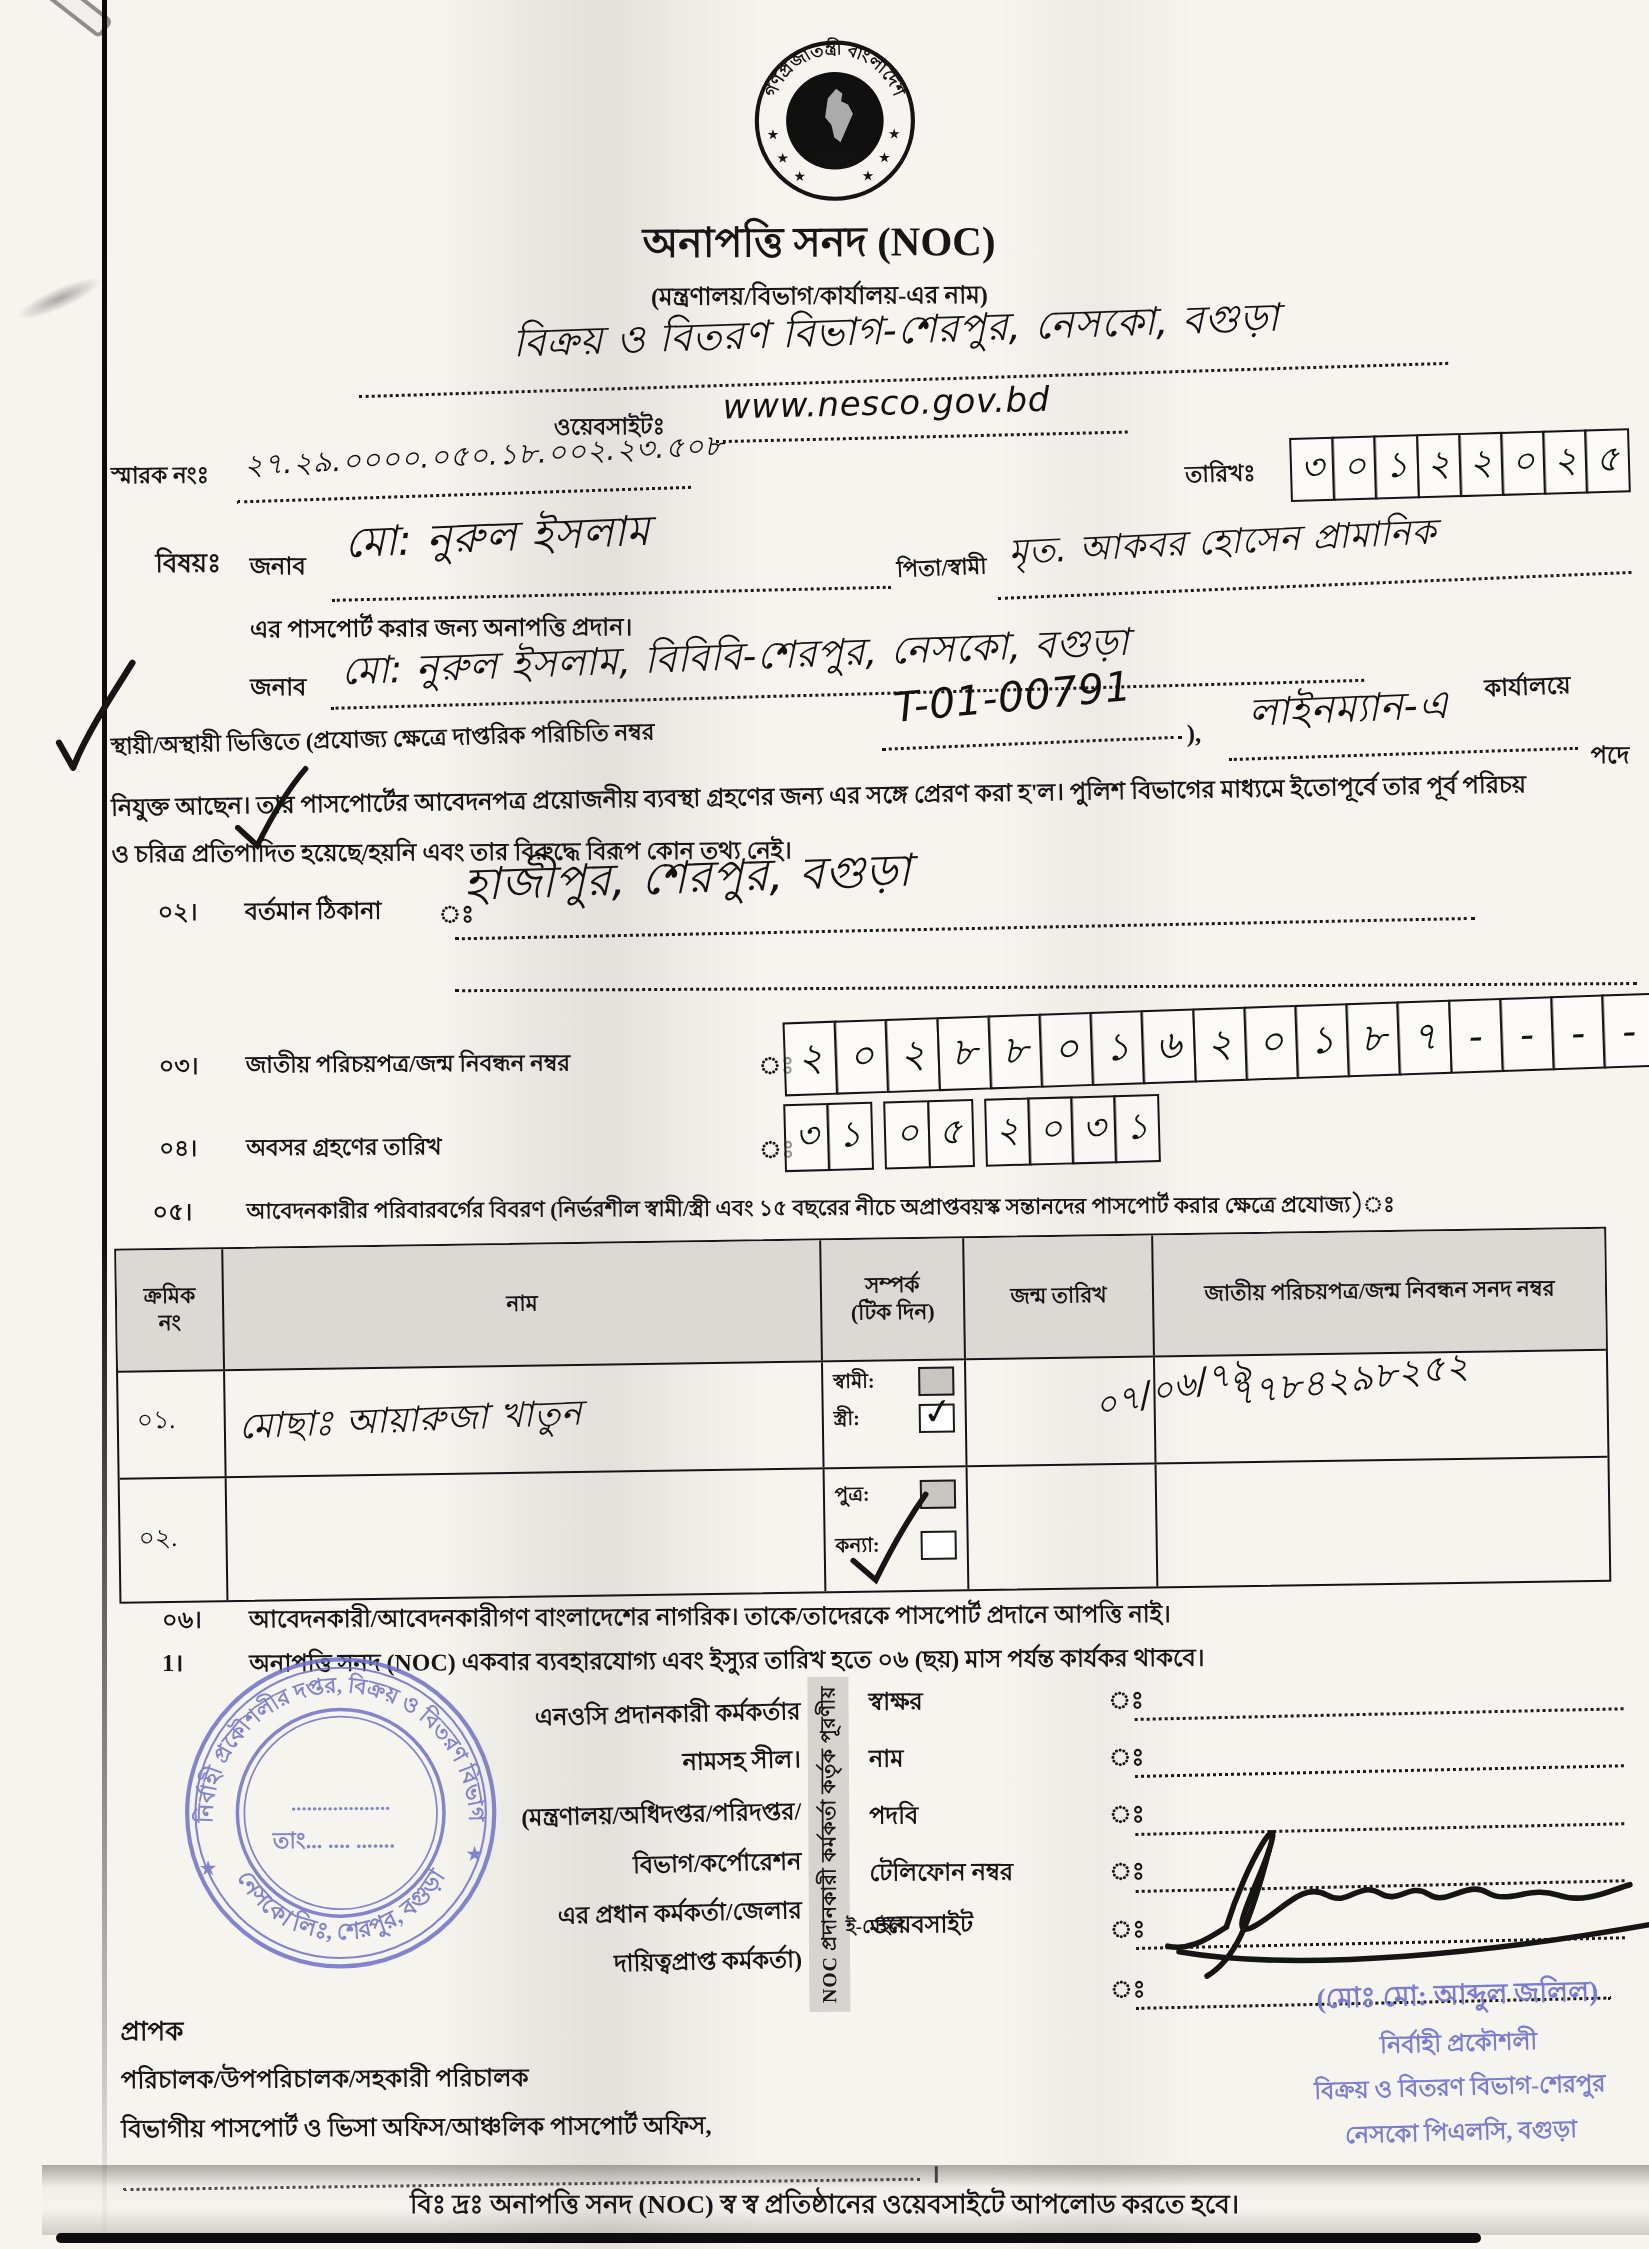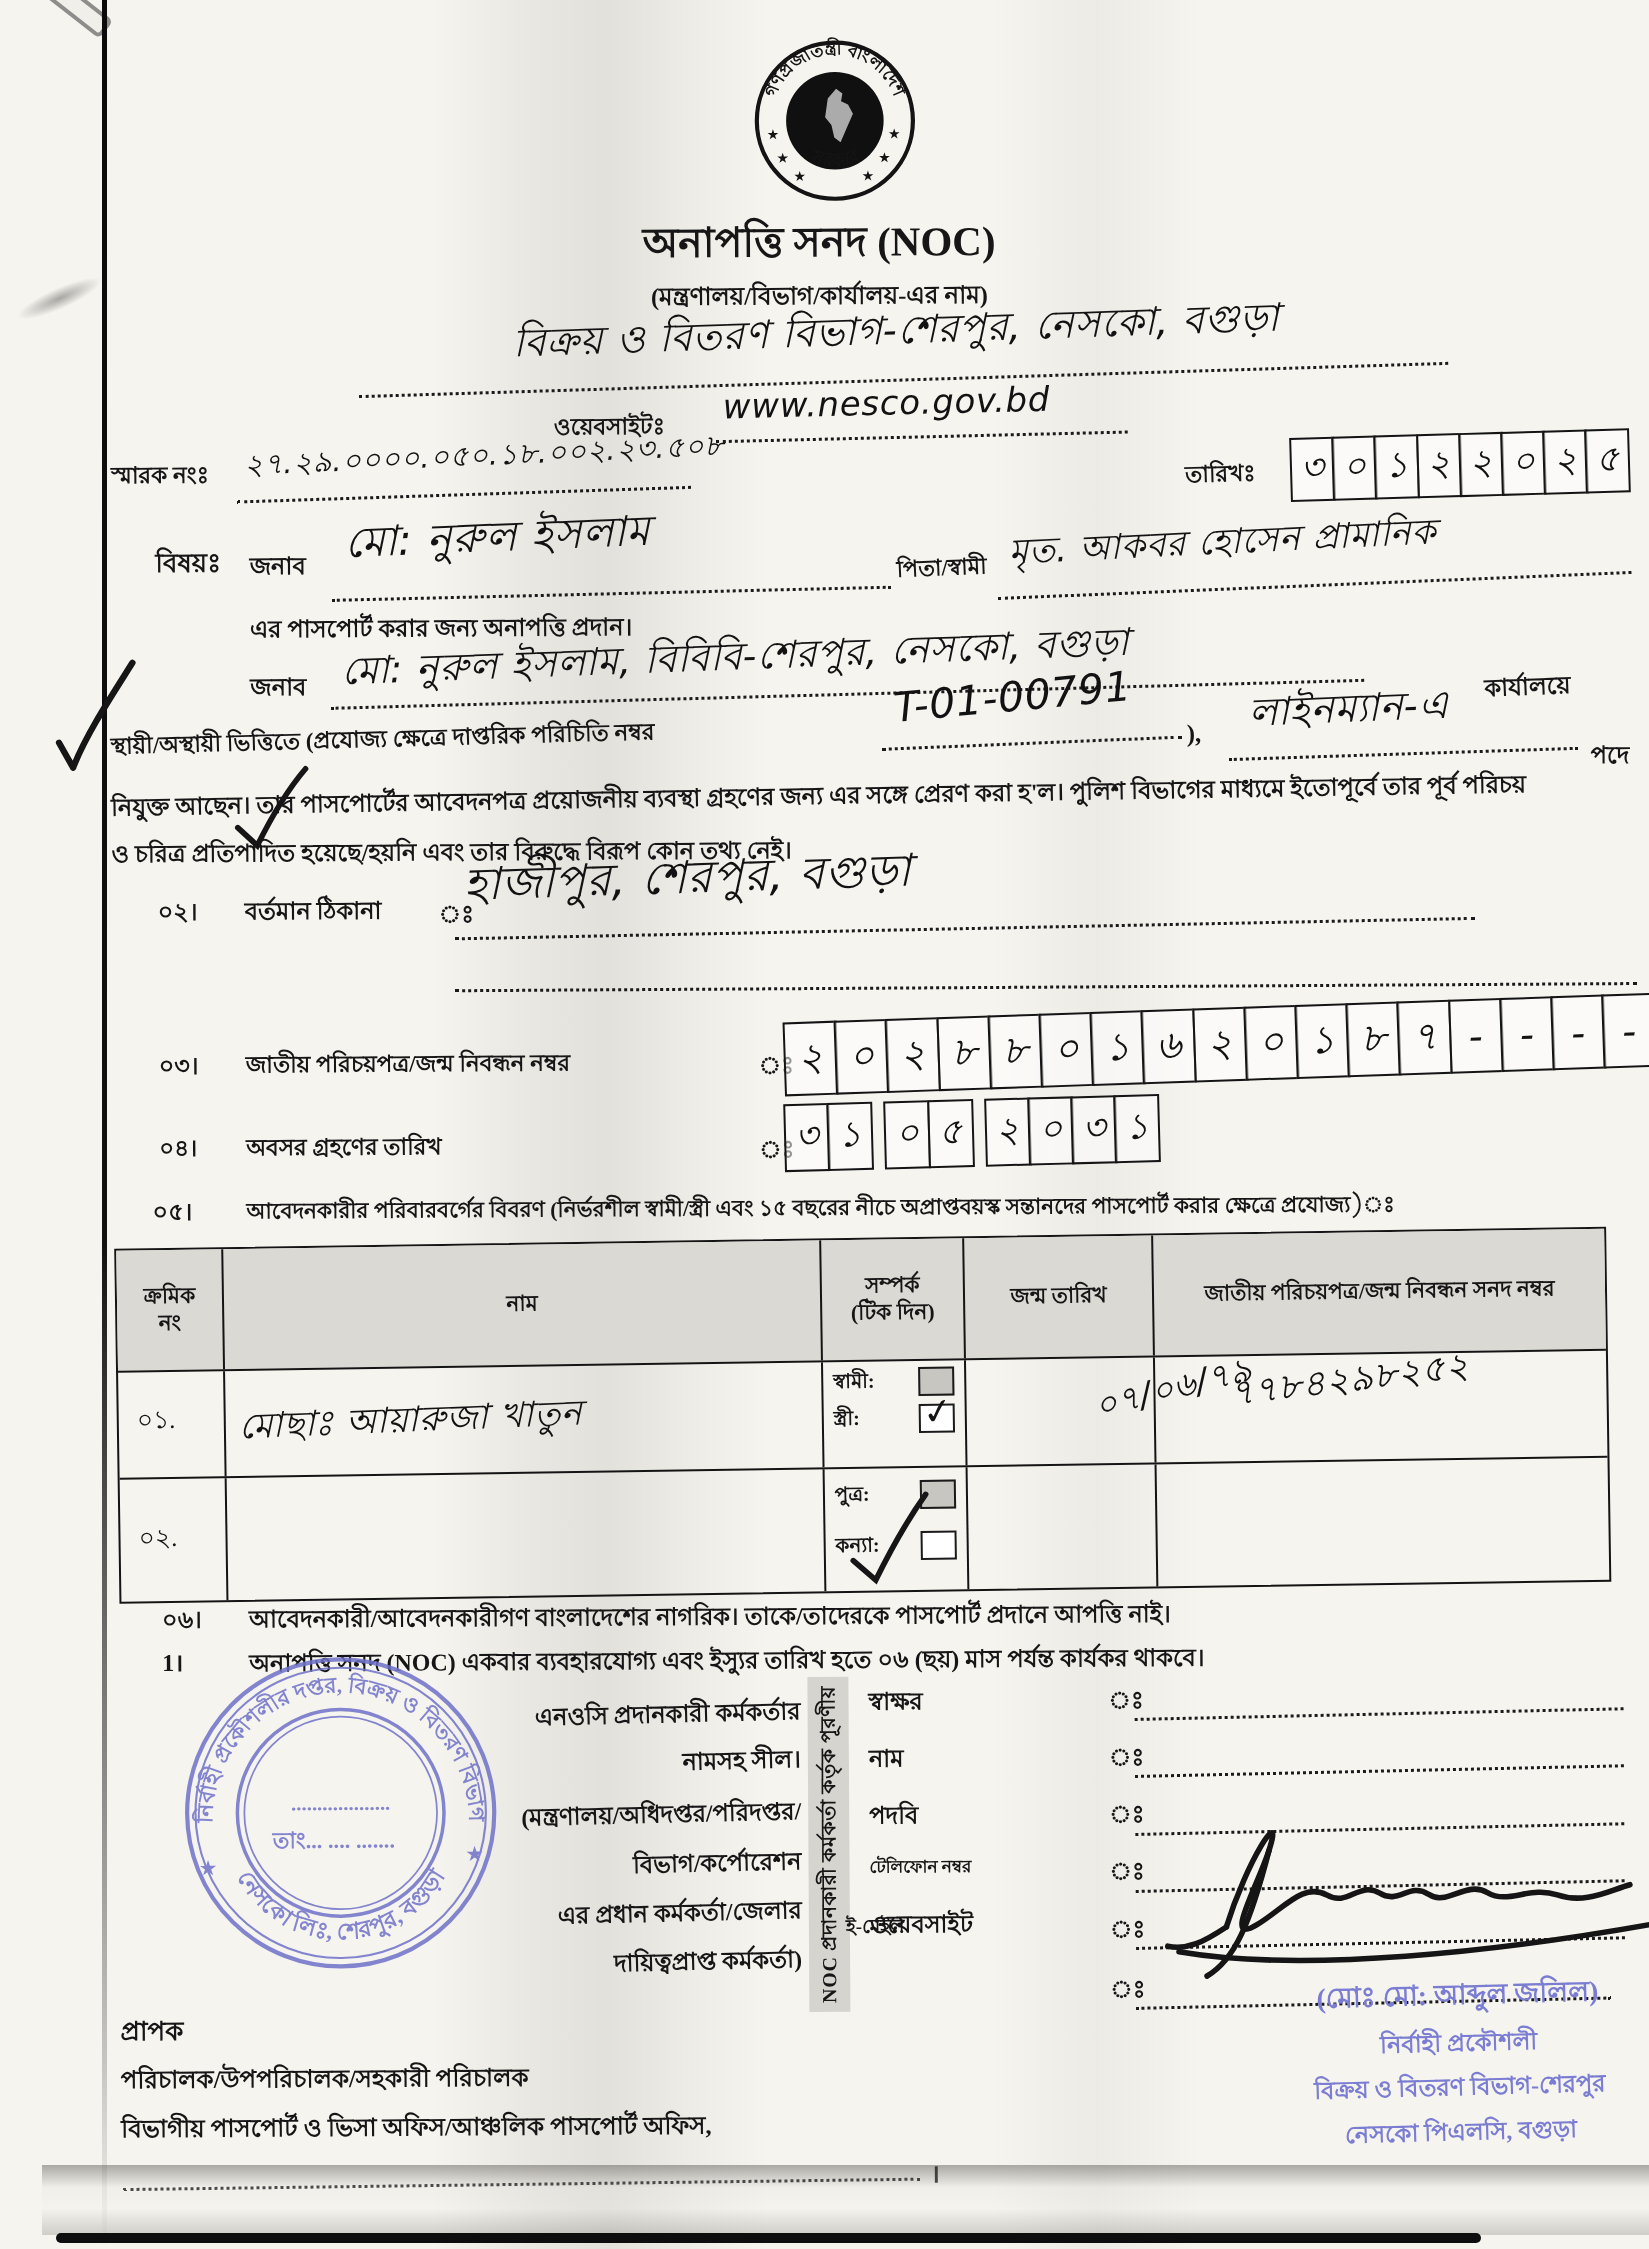--- a/index.html
+++ b/index.html
@@ -281,21 +281,21 @@
     <div class="abs dotted" style="left:1131px;top:1716px;width:489px;transform:rotate(-0.9deg);"></div>
 
     <div class="abs printed b6" style="left:865px;top:1740px;font-size:24px;">নাম</div>
     <div class="abs printed b6" style="left:1105px;top:1740px;font-size:24px;">ঃ</div>
     <div class="abs dotted" style="left:1131px;top:1773px;width:489px;transform:rotate(-0.9deg);"></div>
 
     <div class="abs printed b6" style="left:865px;top:1797px;font-size:24px;">পদবি</div>
     <div class="abs printed b6" style="left:1105px;top:1797px;font-size:24px;">ঃ</div>
     <div class="abs dotted" style="left:1131px;top:1831px;width:489px;transform:rotate(-0.9deg);"></div>
 
-    <div class="abs printed b6" style="left:865px;top:1854px;font-size:17px;">টেলিফোন নম্বর</div>
+    <div class="abs printed b6" style="left:865px;top:1854px;font-size:24px;">টেলিফোন নম্বর</div>
     <div class="abs printed b6" style="left:1105px;top:1854px;font-size:24px;">ঃ</div>
     <div class="abs dotted" style="left:1131px;top:1888px;width:489px;transform:rotate(-0.9deg);"></div>
 
     <div class="abs printed b6" style="left:841px;top:1912px;font-size:19px;">ই-মেইল</div>
     <div class="abs printed b6" style="left:1105px;top:1912px;font-size:24px;">ঃ</div>
     <div class="abs dotted" style="left:1131px;top:1945px;width:489px;transform:rotate(-0.9deg);"></div>
 
     <div class="abs printed b6" style="left:865px;top:1906px;font-size:24px;">ওয়েবসাইট</div>
     <div class="abs printed b6" style="left:1105px;top:1972px;font-size:24px;">ঃ</div>
     <div class="abs dotted" style="left:1131px;top:2005px;width:475px;transform:rotate(-0.9deg);"></div>
@@ -341,16 +341,17 @@
 
     <div class="abs printed b7" style="left:115px;top:2007px;font-size:26px;">প্রাপক</div>
     <div class="abs printed b6" style="left:115px;top:2057px;font-size:24.5px;">পরিচালক/উপপরিচালক/সহকারী পরিচালক</div>
     <div class="abs printed b6" style="left:115px;top:2106px;font-size:24.5px;">বিভাগীয় পাসপোর্ট ও ভিসা অফিস/আঞ্চলিক পাসপোর্ট অফিস,</div>
     <div class="abs dotted" style="left:117px;top:2181px;width:797px;transform:rotate(-0.4deg);"></div>
     <div class="abs printed b6" style="left:924px;top:2156px;font-size:25px;">।</div>
 
   </div>
 
   <div class="abs footerband"></div>
+  <div class="abs printed b7" style="left:0;top:2184px;width:1649px;text-align:center;font-size:26px;z-index:5;">বিঃ দ্রঃ অনাপত্তি সনদ (NOC) স্ব স্ব প্রতিষ্ঠানের ওয়েবসাইটে আপলোড করতে হবে।</div>
   <div class="abs bottombar"></div>
 
 </div>
 
 
 </body></html>

